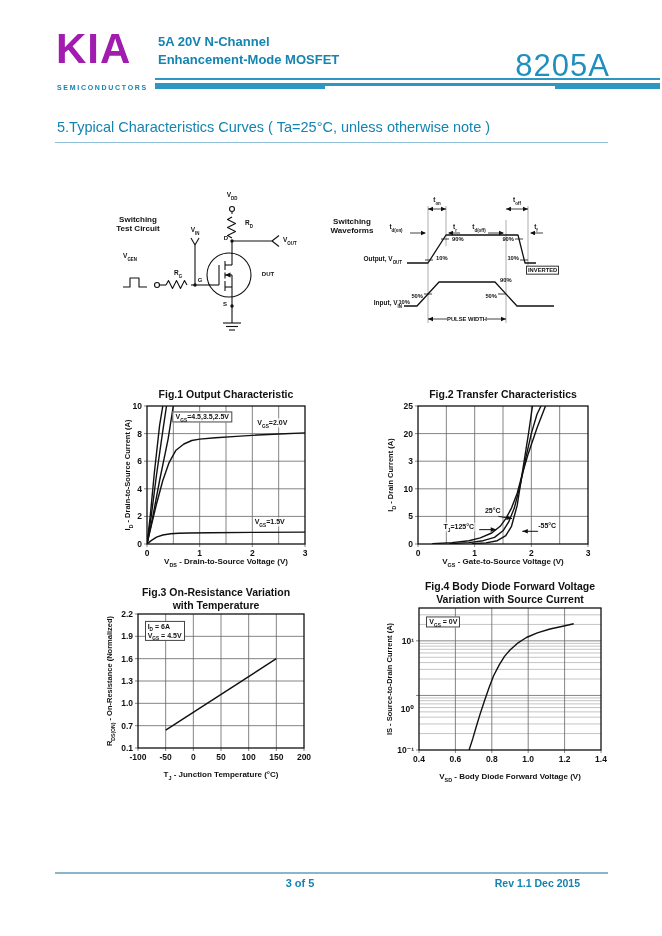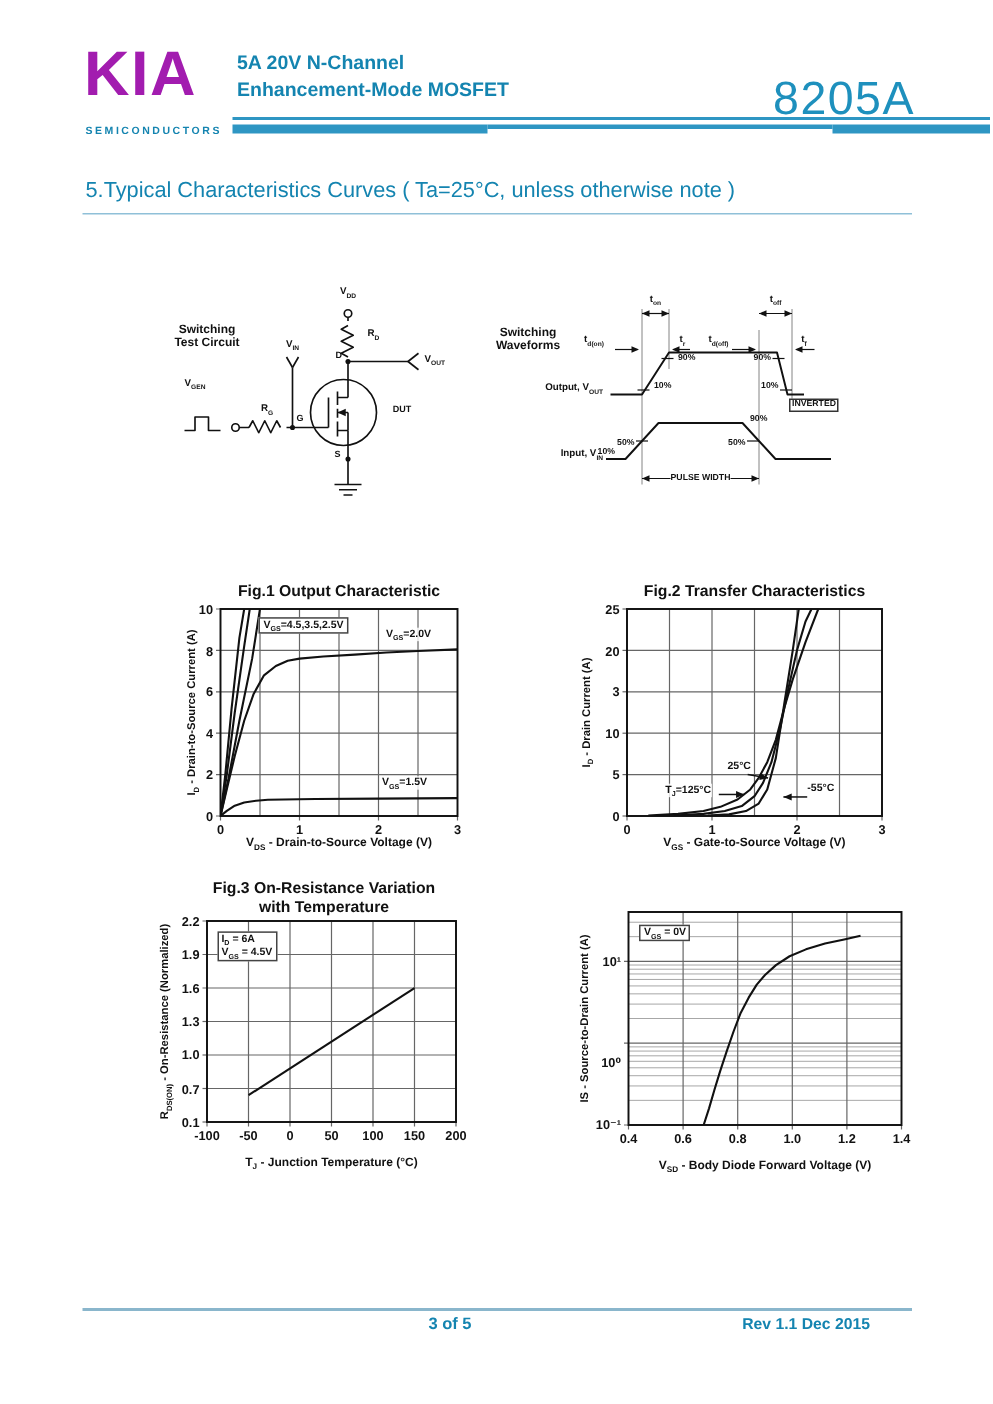--- a/index.html
+++ b/index.html
@@ -356,20 +356,21 @@
         <span class="tick ty" style="left: 37px; top: 95px;">1.3</span>
         <span class="tick ty" style="left: 37px; top: 72.6667px; text-align: right;">1.6</span>
         <span class="tick ty" style="left: 37px; top: 50.3333px;">1.9</span>
         <span class="tick ty" style="left: 37px; top: 28px;">2.2</span>
         <div class="ann al box" style="left: 48.64px; top: 45.1222px;">I<sub>D</sub> = 6A<br>V<sub>GS</sub> = 4.5V</div>
       </div>
     <div class="fig-xlabel">T<sub>J</sub> - Junction Temperature (°C)</div>
   </div>
 
   <div class="fig f4">
+    <div class="fig-title">Fig.4 Body Diode Forward Voltage<br>Variation with Source Current</div>
     <div class="fig-ylabel">IS - Source-to-Drain Current (A)</div>
     <div class="plot">
         <svg width="235" height="212" viewBox="0 0 235 212">
           <line x1="36" x2="218" y1="153.5721468656571" y2="153.5721468656571" class="gridm"></line>
           <line x1="36" x2="218" y1="143.962468814712" y2="143.962468814712" class="gridm"></line>
           <line x1="36" x2="218" y1="137.1442937313142" y2="137.1442937313142" class="gridm"></line>
           <line x1="36" x2="218" y1="131.85570626868582" y2="131.85570626868582" class="gridm"></line>
           <line x1="36" x2="218" y1="127.53461568036909" y2="127.53461568036909" class="gridm"></line>
           <line x1="36" x2="218" y1="123.88118564446302" y2="123.88118564446302" class="gridm"></line>
           <line x1="36" x2="218" y1="120.7164405969713" y2="120.7164405969713" class="gridm"></line>

